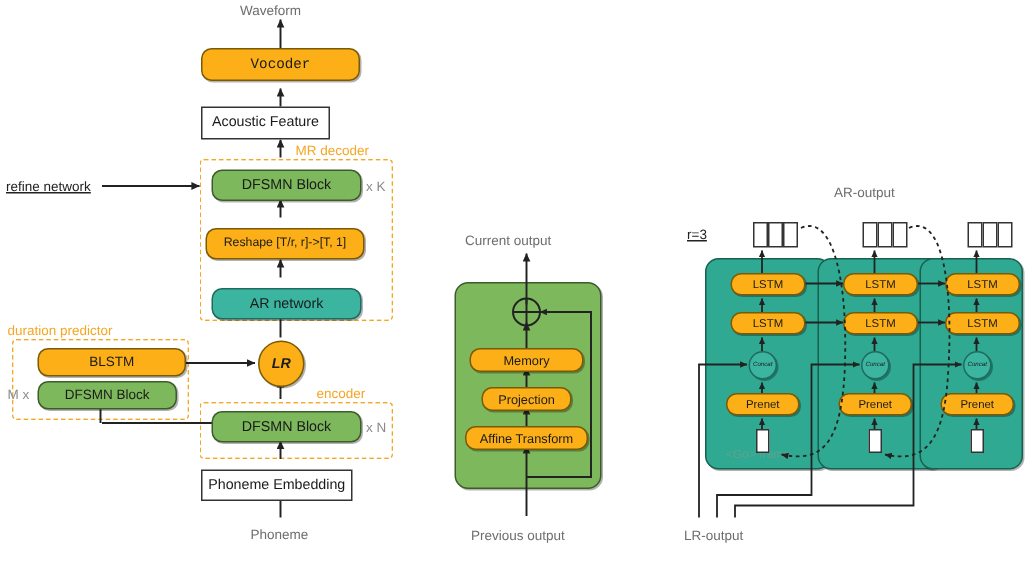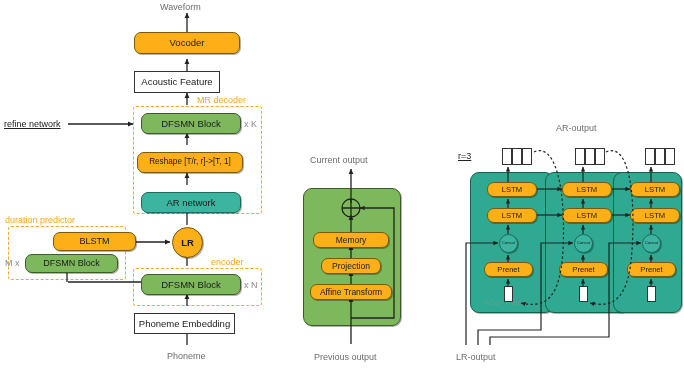--- a/index.html
+++ b/index.html
@@ -8,21 +8,21 @@
   .abs{position:absolute;}
   
   .node{position:absolute;display:flex;align-items:center;justify-content:center;
         box-sizing:border-box;text-align:center;line-height:1.05;
         border:1px solid #4a4a4a;box-shadow:1px 1px 0 rgba(0,0,0,.30);}
   .orange{background:#FCAF17;color:#1a1a1a;border-color:#7a5a06;border-radius:7px;}
   .green {background:#7DB85C;color:#1a1a1a;border-color:#3e5c2a;border-radius:7px;}
   .teal  {background:#3CB5A0;color:#1a1a1a;border-color:#1f6b5d;border-radius:7px;}
   .white {background:#ffffff;color:#1a1a1a;border-color:#333;border-radius:0;box-shadow:none;}
   .cellbox{background:#ffffff;border:1px solid #333;box-shadow:none;border-radius:0;}
-  .circ{border-radius:50%;}
+  .circ{border-radius:50%;font-style:italic;}
   
   .lbl{position:absolute;color:#6d6d6d;font-size:9px;white-space:nowrap;}
   .lbl.dark{color:#222;text-decoration:underline;}
   .lbl.om{color:#F5A623;}
   .lbl.mult{color:#8a8a8a;}
   .lbl.ghost{color:#5fa38f;}
   
   .dash{position:absolute;border:1.6px dashed #F5A623;border-radius:3px;box-sizing:border-box;}
   svg.ov{position:absolute;left:0;top:0;width:684px;height:374px;overflow:visible;pointer-events:none;}
   .panel-green{position:absolute;background:#7DB85C;border:1px solid #3e5c2a;border-radius:9px;
@@ -60,38 +60,38 @@
     <path d="M67,282 L67,262"></path>
   </g>
   <g stroke="#222" stroke-width="1.3" fill="none">
     <path d="M68,124 L133,124" marker-end="url(#ah)"></path>
     <path d="M148,282 L68,282"></path>
   </g>
 </svg>
 
 <div class="lbl" style="left:160px;top:2px;">Waveform</div>
 
-<div class="node orange" style="left:134px;top:32px;width:106px;height:22px;font-size:9.5px;">Vocoder</div>
+<div class="node orange" style="left:134px;top:32px;width:106px;height:22px;font-size:9.5px;font-family:Liberation Mono, monospace;">Vocoder</div>
 
 <div class="node white" style="left:134px;top:71px;width:86px;height:22px;font-size:9.5px;">Acoustic Feature</div>
 
 <div class="lbl om" style="left:197px;top:95px;">MR decoder</div>
 
 <div class="lbl dark" style="left:4px;top:119px;">refine network</div>
 
 <div class="node green" style="left:141px;top:113px;width:100px;height:21px;font-size:9.5px;">DFSMN Block</div>
 <div class="lbl mult" style="left:244px;top:119px;">x K</div>
 
 <div class="node orange" style="left:137px;top:152px;width:106px;height:21px;font-size:8.2px;">Reshape [T/r, r]-&gt;[T, 1]</div>
 
 <div class="node teal" style="left:141px;top:192px;width:100px;height:21px;font-size:9.5px;">AR network</div>
 
 <div class="lbl om" style="left:5px;top:215px;">duration predictor</div>
 
-<div class="node orange" style="left:25px;top:232px;width:83px;height:19px;font-size:9px;margin-left:28px;">BLSTM</div>
+<div class="node orange" style="left:25px;top:232px;width:99px;height:19px;font-size:9px;">BLSTM</div>
 
 <div class="lbl mult" style="left:5px;top:258px;">M x</div>
 <div class="node green" style="left:25px;top:254px;width:93px;height:19px;font-size:9px;">DFSMN Block</div>
 
 <div class="node orange circ" style="left:172px;top:227px;width:31px;height:31px;font-size:9.5px;font-weight:bold;">LR</div>
 
 <div class="lbl om" style="left:211px;top:257px;">encoder</div>
 
 <div class="node green" style="left:141px;top:274px;width:100px;height:21px;font-size:9.5px;">DFSMN Block</div>
 <div class="lbl mult" style="left:244px;top:280px;">x N</div>

